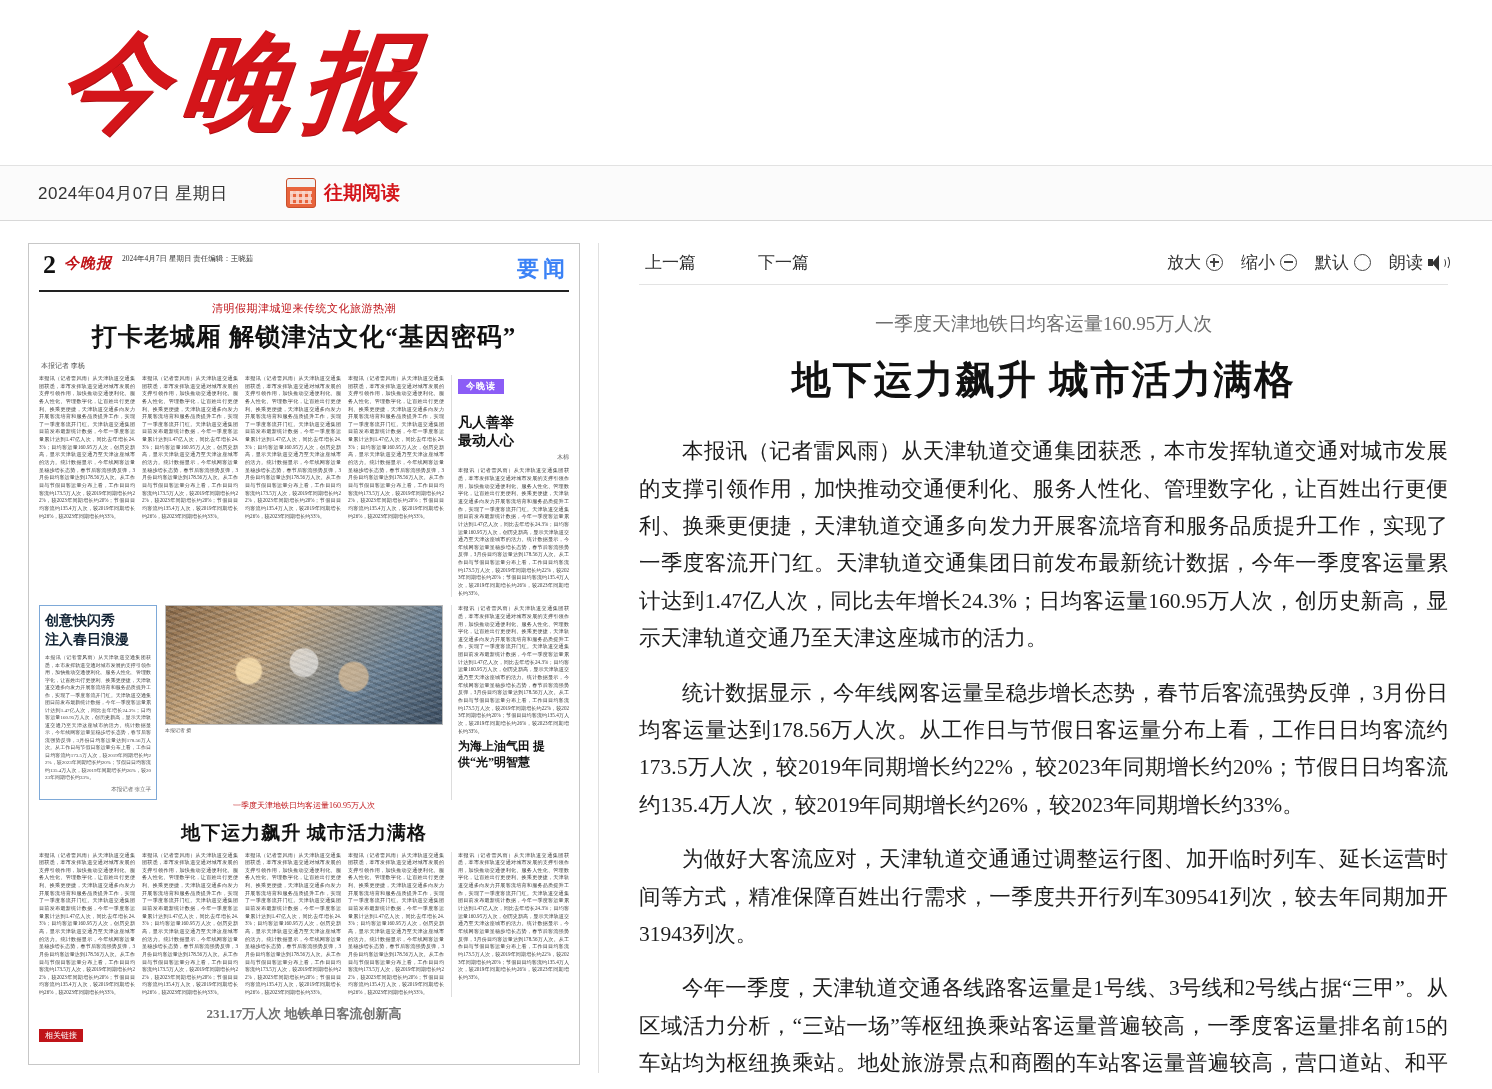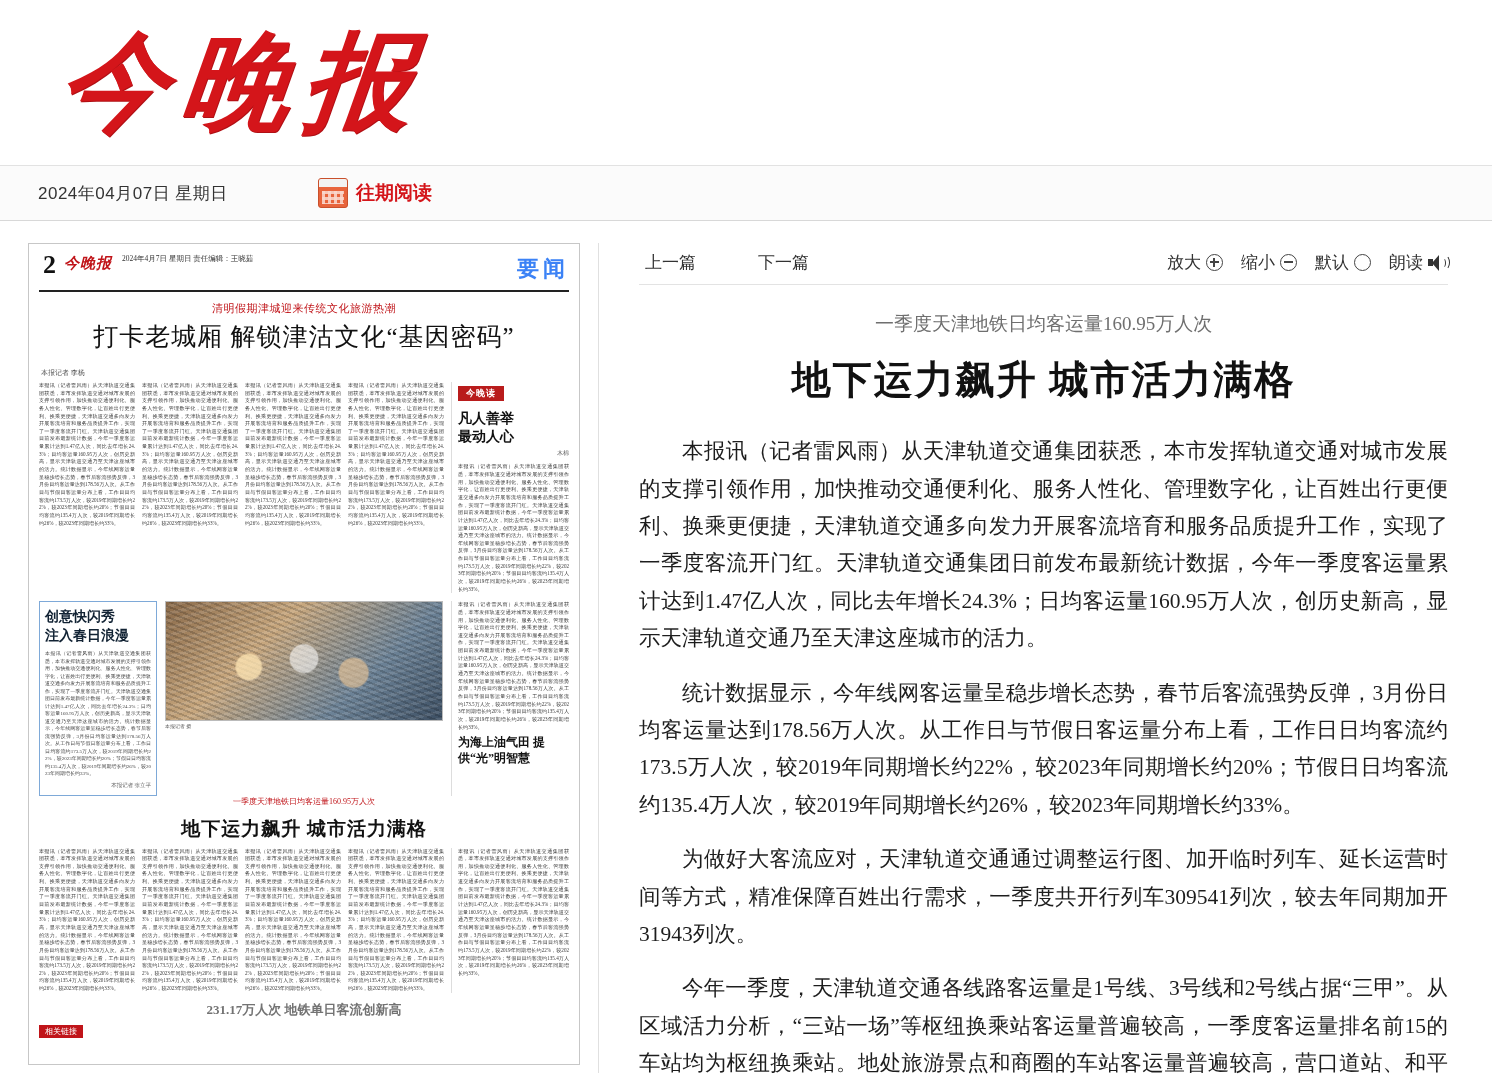--- a/index.html
+++ b/index.html
@@ -34,21 +34,21 @@
 
   
   .datebar {
     height: 56px;
     border-top: 1px solid #e2e2e2;
     border-bottom: 1px solid #d8d8d8;
     background: #fbfbfb;
     display: flex;
     align-items: center;
     padding-left: 38px;
-    gap: 90px;
+    gap: 58px;
   }
   .date-text {
     font-family: "Liberation Sans", sans-serif;
     font-size: 17px;
     color: #333;
     letter-spacing: 0.5px;
   }
   .archive-link {
     display: flex;
     align-items: center;
@@ -136,39 +136,39 @@
     font-size: 7.5px; color: #333; line-height: 1.35; padding-left: 10px; padding-top: 2px;
   }
   .p-section {
     margin-left: auto; font-size: 22px; font-weight: bold; letter-spacing: 4px; color: #3b82f6;
     padding-top: 2px;
   }
   .p-kicker {
     text-align: center; font-size: 11px; color: #c01419; margin: 9px 0 4px 0; letter-spacing: .5px;
   }
   .p-headline {
-    text-align: center; font-size: 25px; font-weight: normal; letter-spacing: 1px;
-    color: #111; margin-bottom: 15px;
+    text-align: center; font-size: 25px; font-weight: bold; letter-spacing: 1px;
+    color: #111; margin-bottom: 8px;
   }
   .p-byline { font-size: 7px; color: #555; margin: 4px 0 4px 2px; }
 
   .cols { display: flex; gap: 7px; }
   .col { flex: 1; }
   .tcol {
     font-size: 5.1px; line-height: 1.5; color: #3a3a3a; text-align: justify;
     word-break: break-all;
   }
   .rail {
     width: 118px;
     border-left: 1px solid #ddd;
     padding-left: 6px;
   }
   .rail-tag {
-    background: #b91c1c; color: #fff; font-size: 9px; padding: 1px 8px;
-    display: inline-block; font-weight: bold; letter-spacing: 1px; margin-bottom: 9px;
+    background: #8b5cf6; color: #fff; font-size: 9px; padding: 1px 8px;
+    display: inline-block; font-weight: bold; letter-spacing: 1px; margin-bottom: 20px;
   }
   .rail-title {
     font-size: 14px; font-weight: bold; color: #111; line-height: 1.3; margin-bottom: 3px;
   }
   .rail-sig { font-size: 6px; color: #666; text-align: right; margin-bottom: 5px; }
 
   .mid-block { margin-top: 8px; display: flex; gap: 8px; }
   .promo {
     width: 118px;
     border: 1px solid #7ea9d8;

